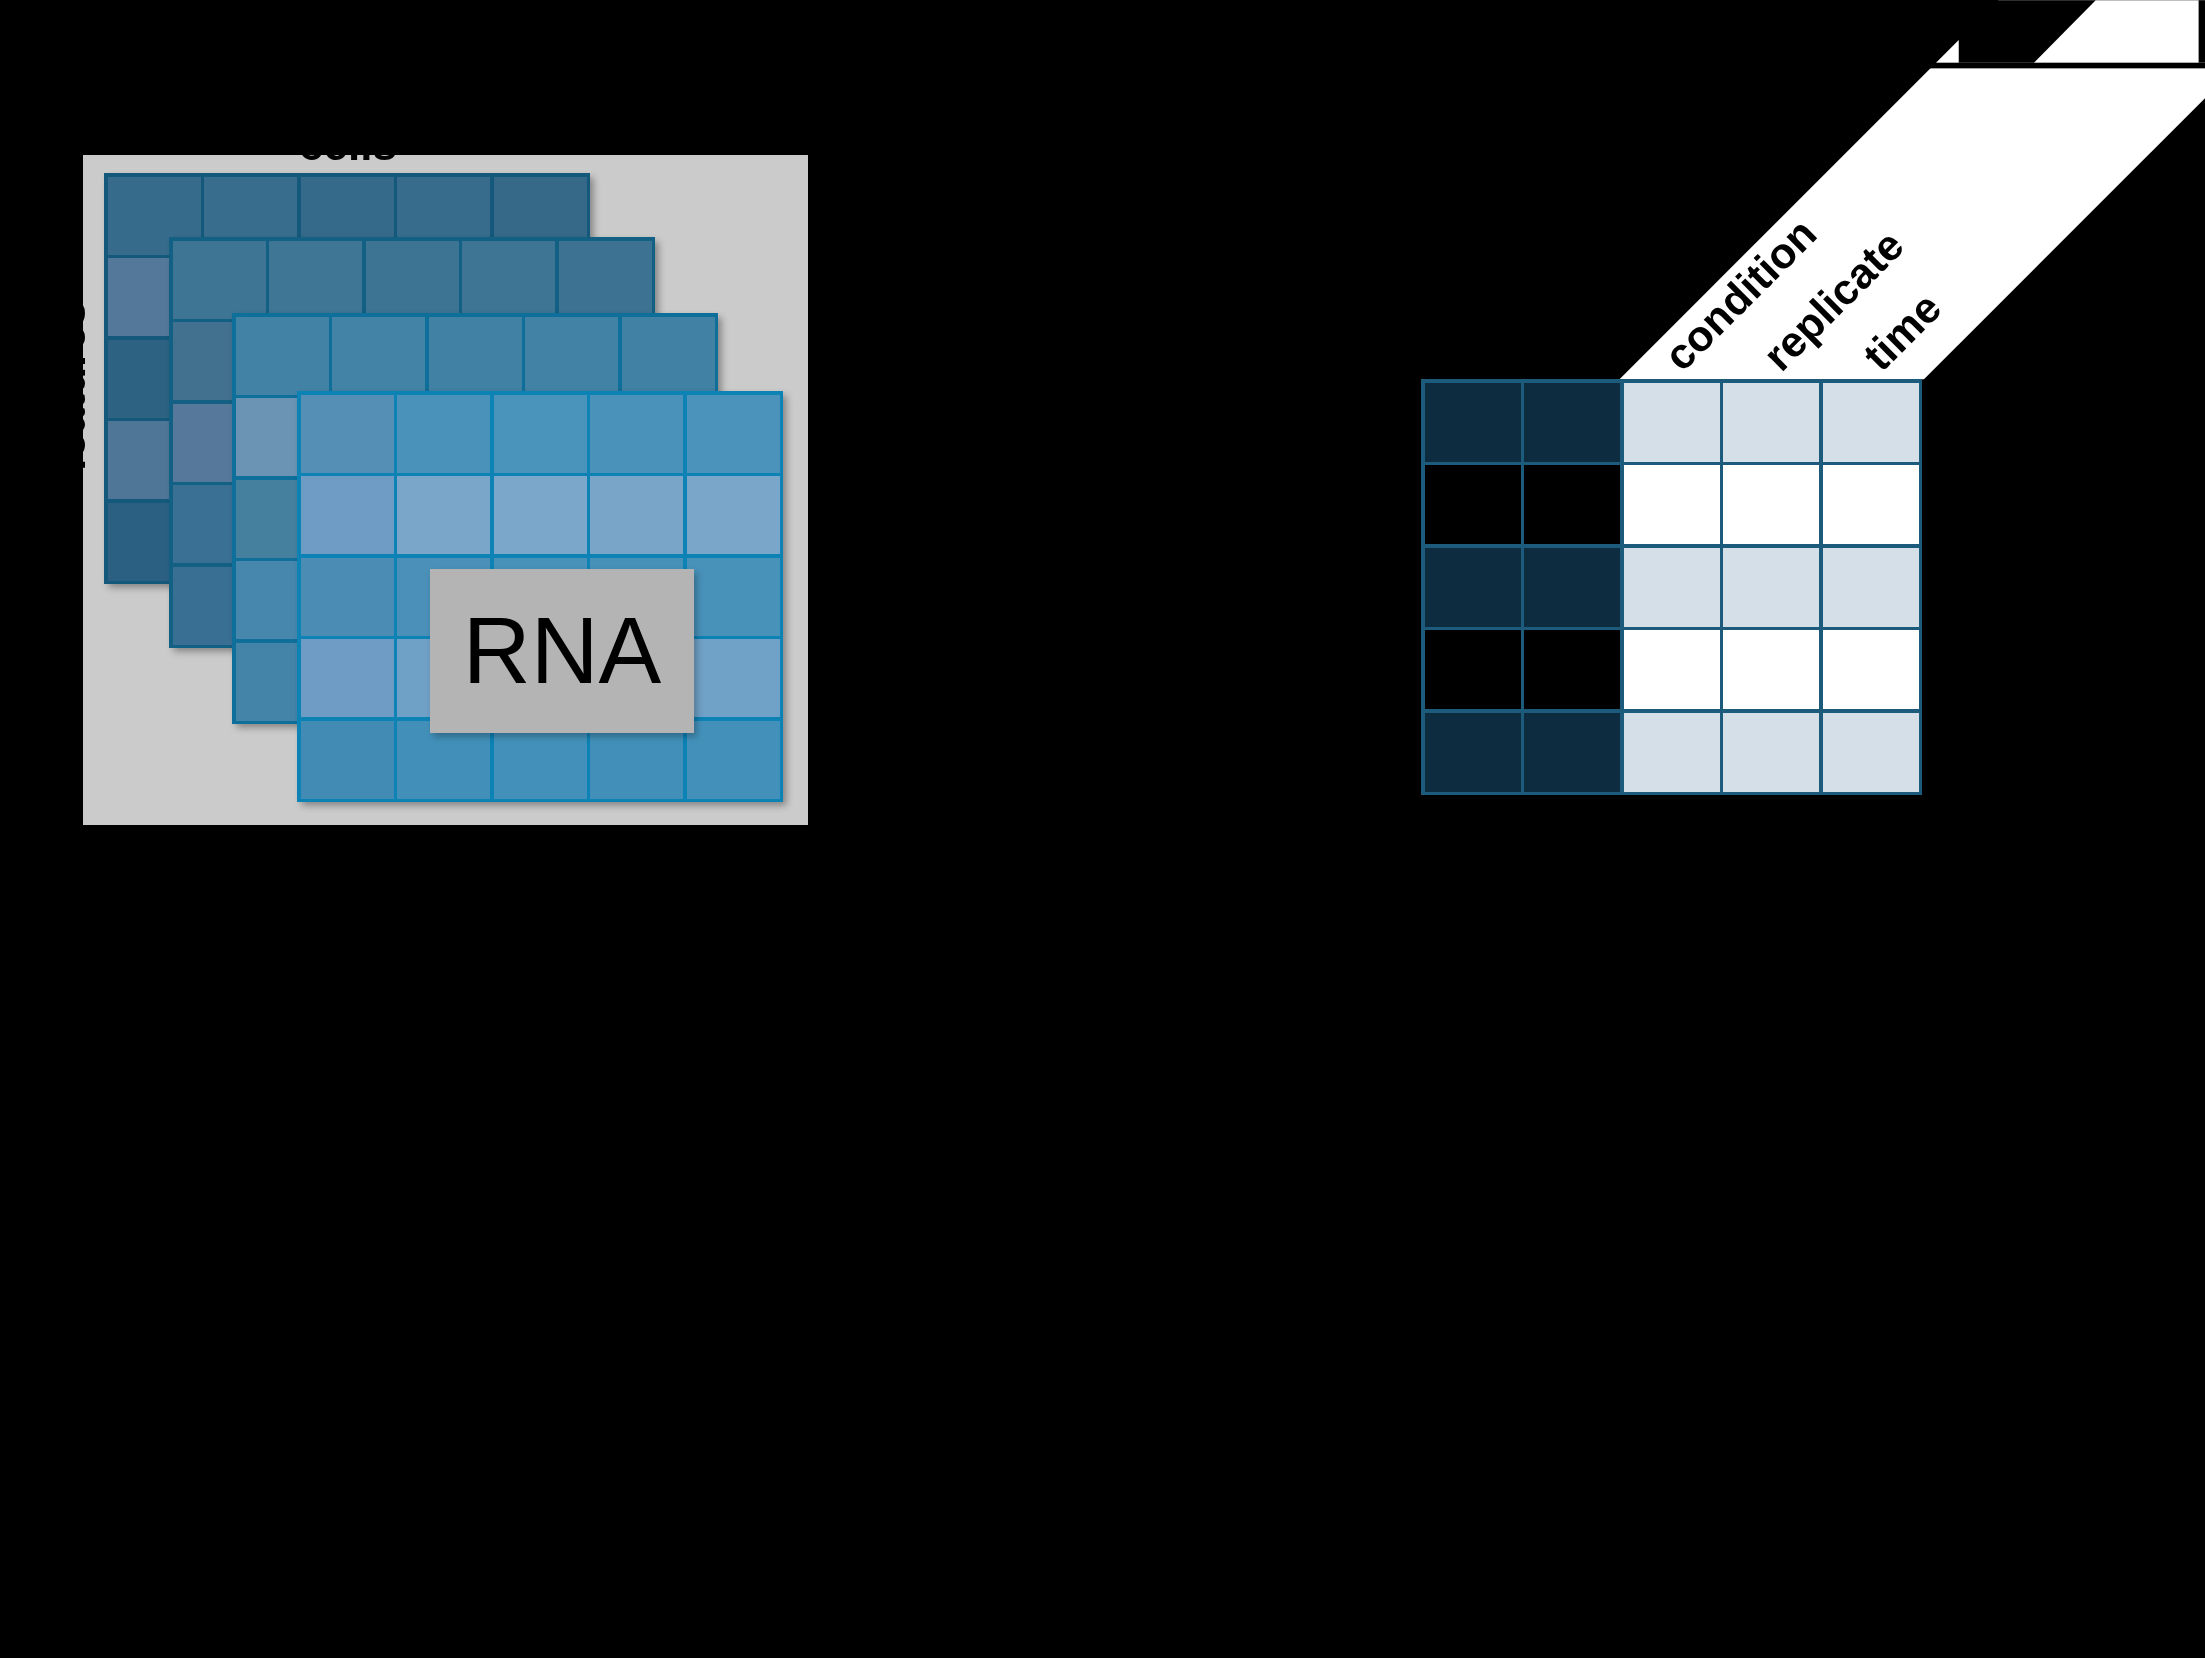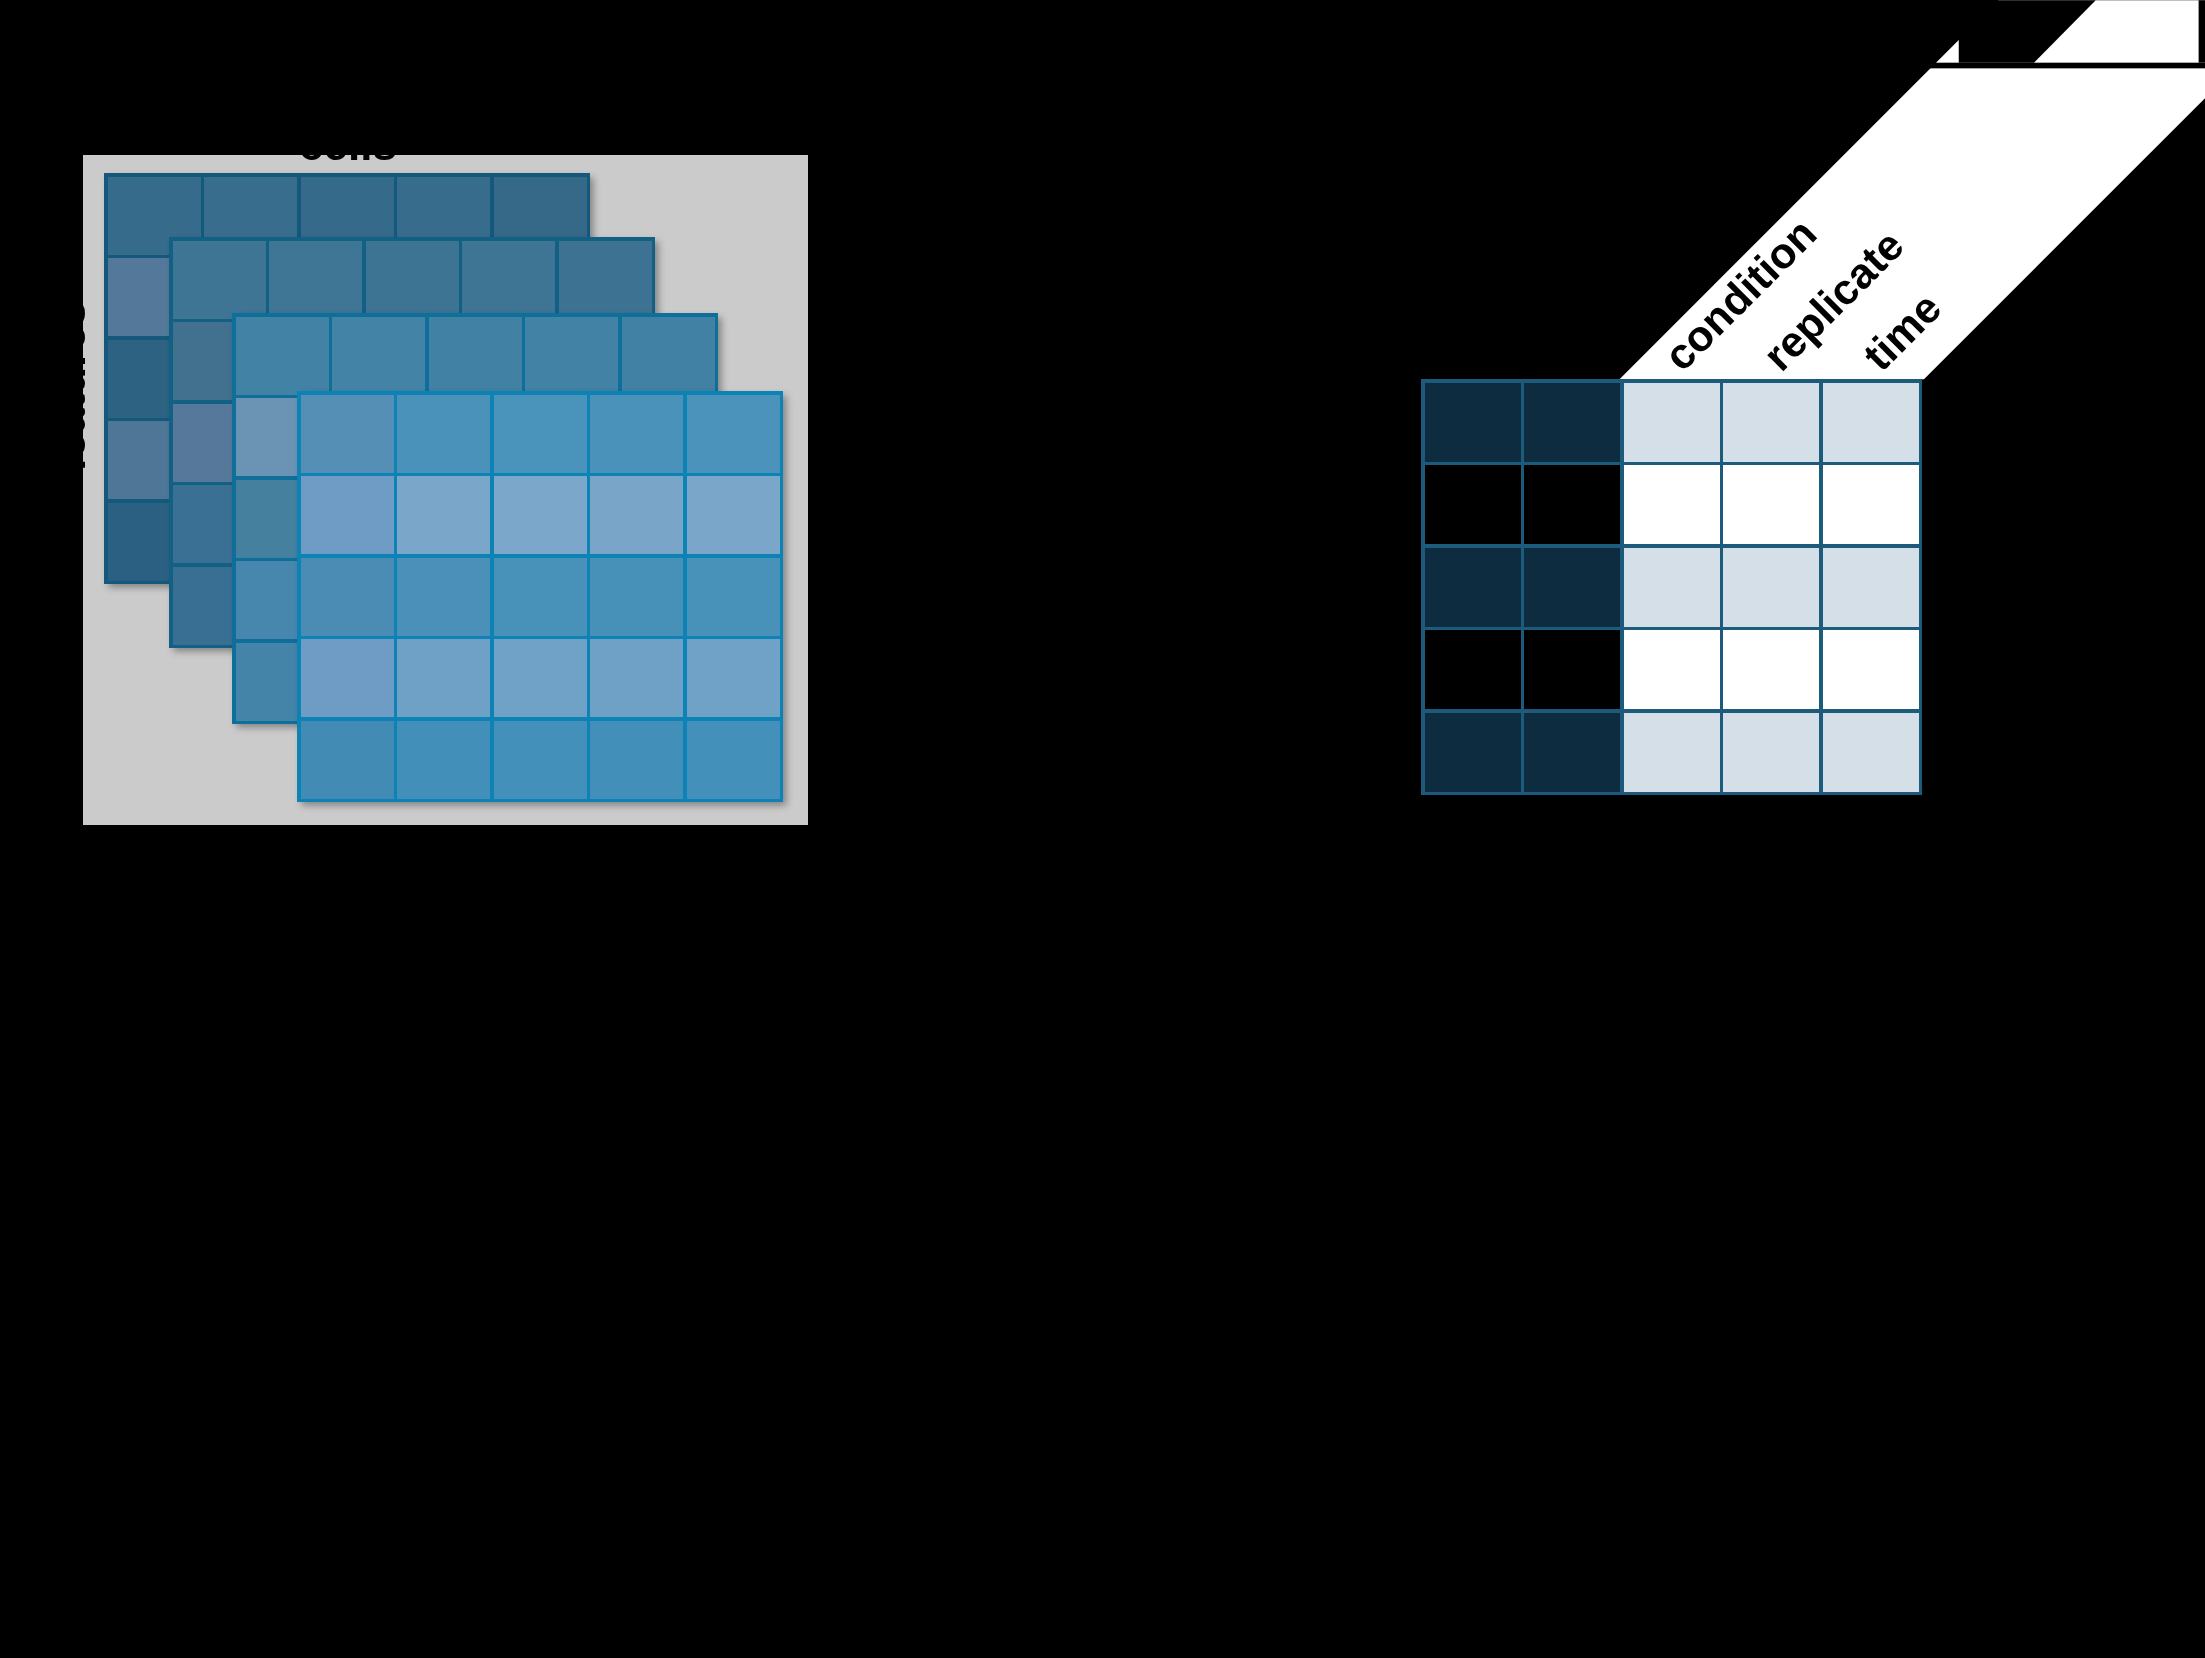--- a/index.html
+++ b/index.html
@@ -146,20 +146,23 @@
         <div class="cell" style="background: rgb(112, 161, 198);"></div>
         <div class="cell" style="background: rgb(111, 160, 197);"></div>
         <div class="cell" style="background: rgb(112, 161, 198);"></div>
         <div class="cell" style="background: rgb(65, 139, 180);"></div>
         <div class="cell" style="background: rgb(66, 144, 186);"></div>
         <div class="cell" style="background: rgb(67, 145, 187);"></div>
         <div class="cell" style="background: rgb(66, 144, 186);"></div>
         <div class="cell" style="background: rgb(67, 145, 187);"></div>
       </div>
 
+    <div class="rna-box" style="background: rgb(180, 180, 180);">
+      <span class="rna-text">RNA</span>
+    </div>
   </section>
 
   <svg class="ribbon-svg" width="2205" height="1659" viewBox="0 0 3107 2337">
     <polygon points="2282,534 2711,534 3107,138 3107,0 2816,0" fill="#ffffff"></polygon>
     <rect x="2700" y="88" width="407" height="8" fill="#000000"></rect>
     <polygon points="2760,0 2953,0 2866,88 2760,88" fill="#000000"></polygon>
     <rect x="3098" y="0" width="9" height="88" fill="#000000"></rect>
   </svg>
 
   <div class="ribbon-label l0">condition</div>

